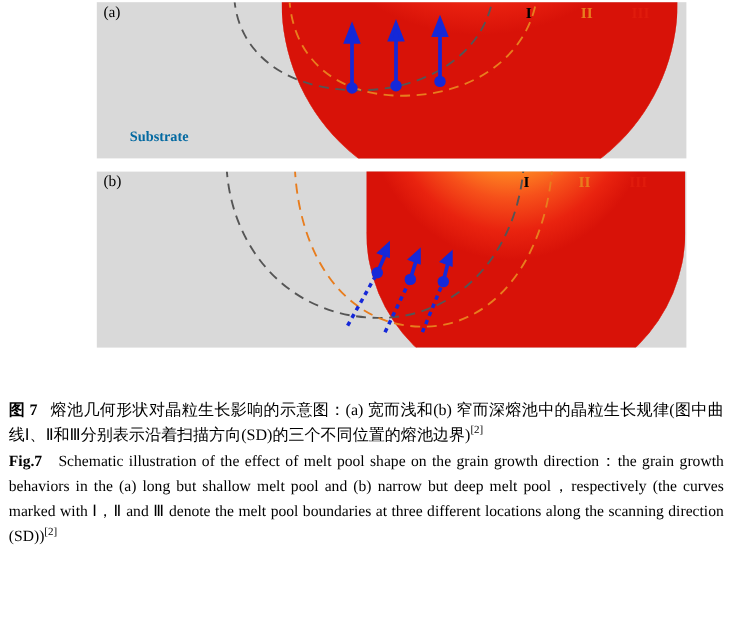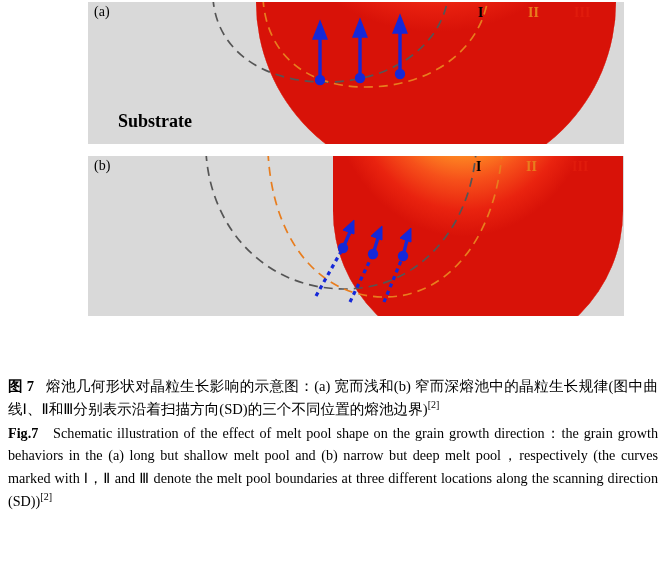--- a/index.html
+++ b/index.html
@@ -51,24 +51,24 @@
     top: 2px;
     font-size: 14px;
     font-family: "Liberation Serif", serif;
     color: #000;
     z-index: 40;
   }
   .substrate-label {
     position: absolute;
     left: 30px;
     bottom: 12px;
-    font-size: 18px;
-    font-weight: bold;
-    font-family: "Liberation Serif", serif;
-    color: #000000;
+    font-size: 13px;
+    font-weight: bold;
+    font-family: "Liberation Serif", serif;
+    color: #0369a1;
     z-index: 40;
   }
 
   
   .pool {
     position: absolute;
     z-index: 5;
   }
   .pool-a {
     left: 168px;
@@ -129,21 +129,20 @@
   
   .caption {
     position: absolute;
     left: 8px;
     top: 362px;
     width: 650px;
     font-size: 14.6px;
     line-height: 1.52;
     text-align: justify;
     font-family: "Liberation Serif", serif;
-    margin-top: 13px;
   }
   .caption p {
     margin: 0 0 2px 0;
   }
   .cap-cn {
     font-size: 14.6px;
   }
   .cap-en {
     margin-top: 9px;
     font-size: 14.2px;

